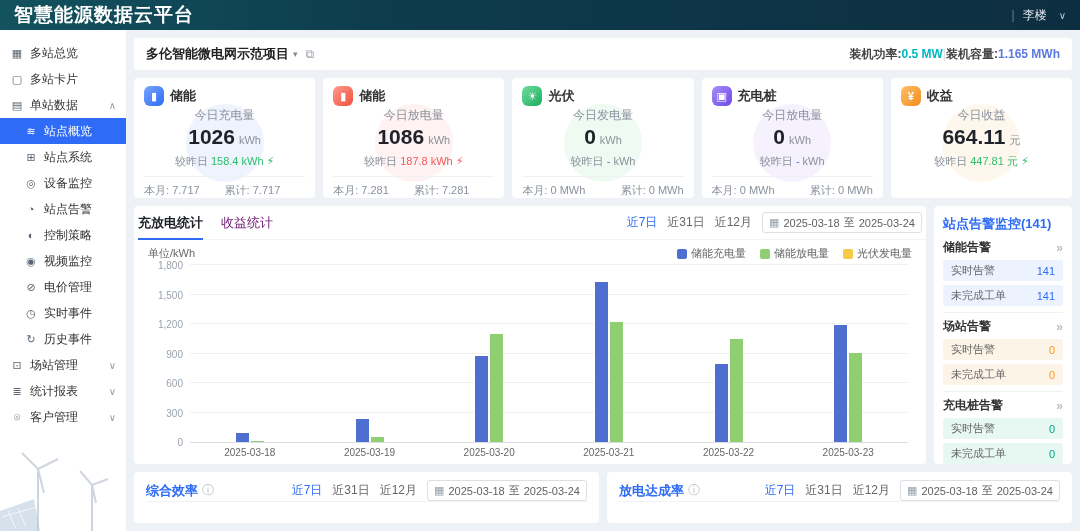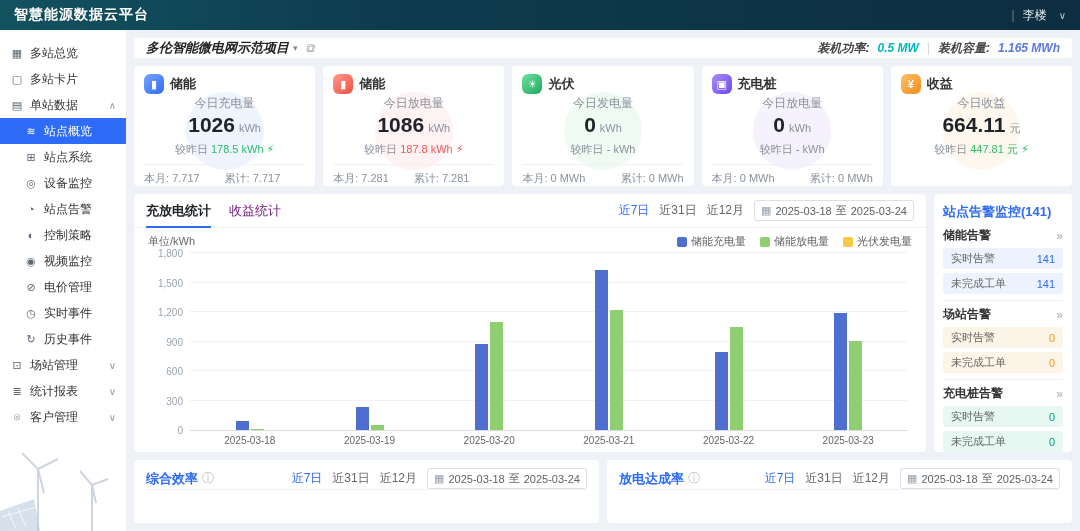--- a/index.html
+++ b/index.html
@@ -2,21 +2,21 @@
 <html><head>
 <meta charset="utf-8">
 <style>
   * { margin:0; padding:0; box-sizing:border-box; }
   html,body { width:1080px; height:531px; overflow:hidden;
     font-family:"Liberation Sans","DejaVu Sans",sans-serif; font-size:12px; color:#333; background:#eef1f5; }
 
   
   .header { height:30px; background:linear-gradient(90deg,#13525f 0%,#0d3c4e 35%,#0d2e40 100%);
     display:flex; align-items:center; justify-content:space-between; padding:0 14px; color:#fff; }
-  .header-title { font-size:14px; font-weight:bold; letter-spacing:1px; }
+  .header-title { font-size:19px; font-weight:bold; letter-spacing:1px; }
   .header-right { display:flex; align-items:center; gap:8px; color:#dfe7ec; font-size:12px; }
   .hdr-div { color:rgba(255,255,255,.35); }
   .user-menu { cursor:pointer; display:flex; align-items:center; gap:12px; }
   .caret-sm { font-size:10px; color:#b9c6cd; }
 
   .layout { display:flex; height:501px; }
 
   
   .sidebar { width:126px; flex:none; background:#fff; height:100%; position:relative; overflow:hidden; }
   .nav { padding-top:10px; position:relative; z-index:2; }
@@ -24,27 +24,27 @@
   .nav-item .glyph { width:14px; color:#5a6673; font-size:11px; text-align:center; flex:none; }
   .nav-item .caret { margin-left:auto; color:#999; font-size:10px; }
   .nav-sub { padding-left:24px; }
   .nav-item.active { background:#2e6bf6; color:#fff; }
   .nav-item.active .glyph { color:#fff; }
   .side-art { position:absolute; bottom:0; left:0; z-index:1; }
 
   
   .main { flex:1; min-width:0; padding:8px; display:flex; flex-direction:column; gap:8px; }
 
-  .project-bar { background:#fff; border-radius:3px; height:20px; flex:none;
-    display:flex; align-items:center; justify-content:space-between; padding:0 12px;font-style:italic; }
+  .project-bar { background:#fff; border-radius:3px; height:32px; flex:none;
+    display:flex; align-items:center; justify-content:space-between; padding:0 12px; }
   .pb-left { display:flex; align-items:center; gap:8px; }
   .pb-name { font-size:13px; font-weight:bold; color:#222; cursor:pointer; display:flex; align-items:center; gap:4px; }
   .pb-caret { font-size:9px; color:#888; }
   .pb-copy { color:#9aa3ad; cursor:pointer; font-size:12px; }
-  .pb-right { display:flex; align-items:center; gap:8px; color:#555; }
+  .pb-right { display:flex; align-items:center; color:#555; }
   .pb-label { font-weight:bold; color:#444; }
   .pb-val { font-weight:bold; }
   .pb-val.teal { color:#00b7c0; }
   .pb-val.blue { color:#5b79e3; }
   .pb-sep { color:#d5dae0; }
 
   
   .cards { display:flex; gap:8px; flex:none; }
   .card { flex:1; background:#fff; border-radius:4px; padding:8px 10px 6px; position:relative; overflow:hidden; height:120px; }
   .card::before { content:""; position:absolute; left:50%; top:26px; width:78px; height:78px; margin-left:-39px;
@@ -63,21 +63,21 @@
   .card-value .unit { font-size:11px; color:#8a919c; font-weight:normal; margin-left:4px; }
   .card-cmp { text-align:center; color:#8a919c; font-size:11px; margin-top:1px; position:relative; z-index:2; }
   .cv.g { color:#2fbd6c; } .cv.r { color:#f25a5a; } .cv.b { color:#5b79e3; }
   .bolt { font-size:11px; } .bolt.g { color:#2fbd6c; } .bolt.r { color:#f25a5a; }
   .card-foot { border-top:1px solid #f0f1f3; margin-top:7px; padding-top:6px; display:flex; justify-content:space-between;
     color:#8a919c; font-size:11px; position:relative; z-index:2; }
 
   
   .mid { display:flex; gap:8px; height:258px; flex:none; }
   .chart-panel { flex:1; min-width:0; background:#fff; border-radius:4px; display:flex; flex-direction:column; }
-  .cp-head { display:flex; padding:0 12px; height:34px; flex:none; border-bottom:1px solid #f2f3f5; }
+  .cp-head { display:flex; padding:0 4px; height:34px; flex:none; border-bottom:1px solid #f2f3f5; }
   .tabs { display:flex; gap:18px; height:100%; }
   .tab { display:flex; align-items:center; font-size:13px; color:#701a75; position:relative; cursor:pointer; }
   .tab.active { color:#1f2329; font-weight:bold; }
   .tab.active::after { content:""; position:absolute; left:0; right:0; bottom:-1px; height:2px; background:#2e6bf6; }
   .cp-controls { margin-left:auto; display:flex; align-items:center; gap:10px; }
   .range { color:#666; cursor:pointer; font-size:12px; }
   .range.active { color:#2e6bf6; }
   .datebox { display:flex; align-items:center; gap:4px; border:1px solid #dcdfe6; border-radius:3px;
     padding:2px 6px; color:#606266; font-size:11px; background:#fff; cursor:pointer; white-space:nowrap; }
   .cal { color:#9aa3ad; font-size:11px; }
@@ -248,21 +248,21 @@
         <div class="card-head">
           <span class="card-ico">▮</span>
           <span>储能</span>
         </div>
         <div class="card-metric">今日充电量</div>
         <div class="card-value">
           <span>1026</span><span class="unit">kWh</span>
         </div>
         <div class="card-cmp">
           <span>较昨日</span>
-          <span class="cv g">178.5 kWh</span>
+          <span class="cv g">158.4 kWh</span>
           <span class="bolt g">⚡</span>
         </div>
         <div class="card-foot">
           <span><span>本月:</span> <span>7.717 MWh</span></span>
           <span><span>累计:</span> <span>7.717 MWh</span></span>
         </div>
       </div>
 
       <div class="card c2">
         <div class="card-head">

